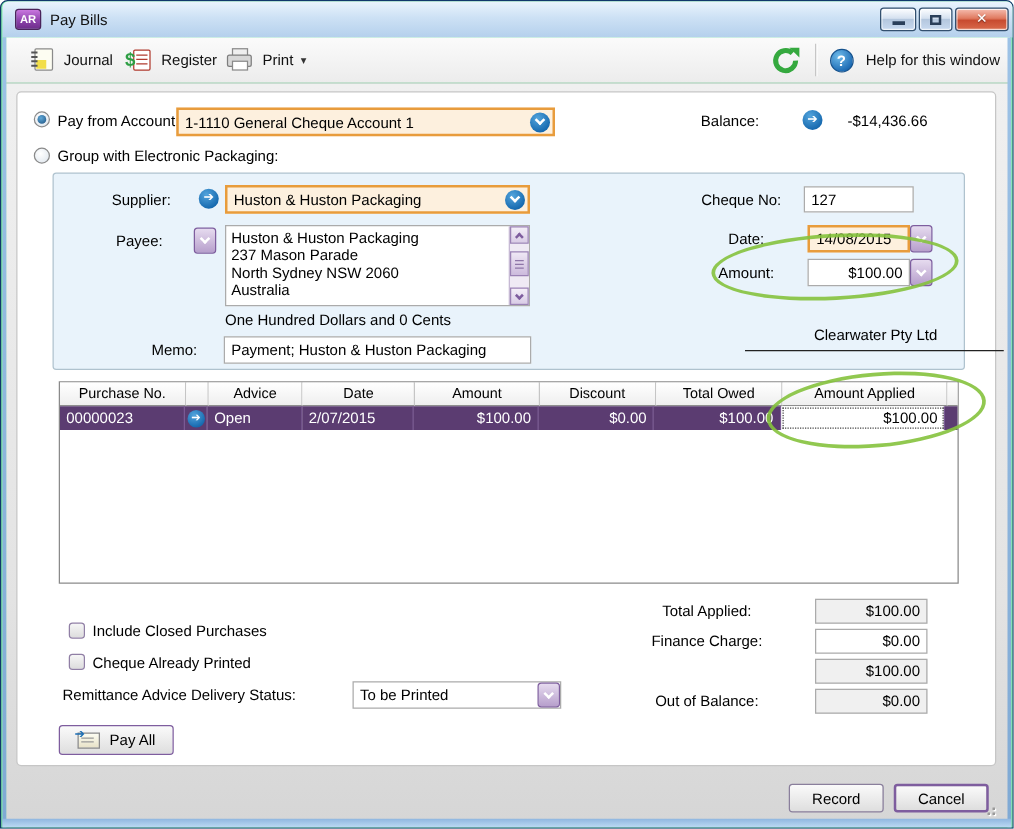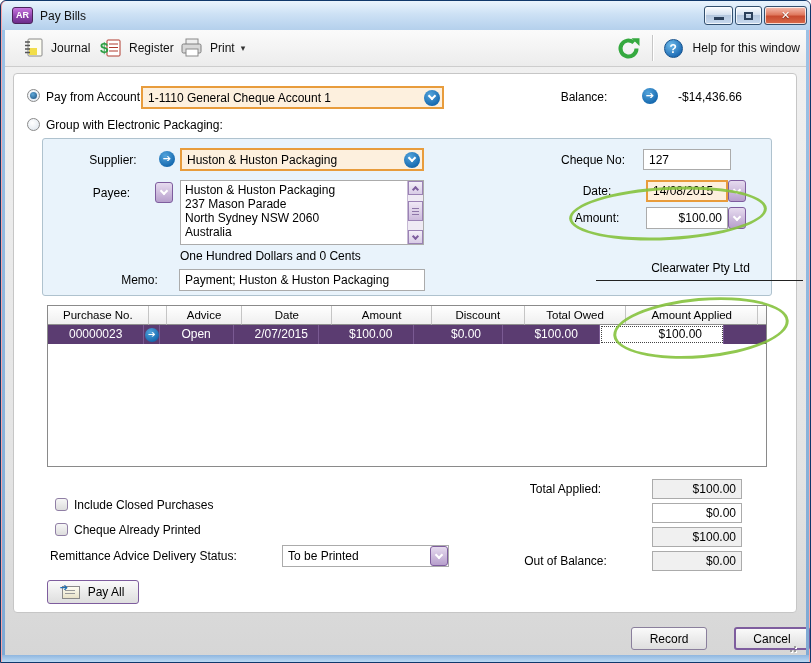--- a/index.html
+++ b/index.html
@@ -1,17 +1,17 @@
 <!DOCTYPE html>
 <html><head>
 <meta charset="utf-8">
 <style>
   html,body{margin:0;padding:0;background:#fff;}
   *{box-sizing:border-box;font-family:"Liberation Sans","DejaVu Sans",sans-serif;}
-  .window{position:relative;width:811px;height:663px;border:1px solid #10386B;border-radius:6px 6px 0 0;background:#fca5a5;overflow:hidden;}
+  .window{position:relative;width:811px;height:663px;border:1px solid #10386B;border-radius:6px 6px 0 0;background:#86efac;overflow:hidden;}
   
   .titlebar{position:absolute;left:1px;top:0;width:809px;height:29px;background:linear-gradient(#EAF4FD 0%,#CDE1F5 45%,#B4D0EC 100%);border-radius:5px 5px 0 0;}
   .app-badge{position:absolute;left:10px;top:6px;width:21px;height:17px;border-radius:3px;background:linear-gradient(#C977DF 0%,#8E44AD 55%,#6E2D8B 100%);border:1px solid #4A235A;color:#fff;font-size:9px;font-weight:bold;text-align:center;line-height:15px;}
   .win-title{position:absolute;left:38px;top:8px;font-size:12px;color:#111;}
   .wbtn{position:absolute;top:5px;height:19px;border:1px solid #33506F;border-radius:3px;box-shadow:inset 0 0 0 1px rgba(255,255,255,.75);}
   .wbtn.min{left:702px;width:29px;background:linear-gradient(#FDFEFF,#D5E1F0 45%,#B4C7DE 50%,#C8DAF0);}
   .wbtn.max{left:733px;width:27px;background:linear-gradient(#FDFEFF,#D5E1F0 45%,#B4C7DE 50%,#C8DAF0);}
   .wbtn.close{left:762px;width:43px;background:linear-gradient(#F6BFB2 0%,#E07A60 45%,#C84B30 55%,#D96A4B 100%);color:#fff;font-size:11px;font-weight:bold;text-align:center;line-height:17px;text-shadow:0 1px 1px rgba(0,0,0,.45);}
   .glyph-minbar{position:absolute;left:9px;bottom:4px;width:10px;height:3px;background:#2A3F5A;}
   .glyph-restore{position:absolute;left:8px;top:5px;width:9px;height:8px;border:2px solid #2A3F5A;background:transparent;}
@@ -53,21 +53,21 @@
   .schev{width:5px;height:5px;border-left:2px solid #7E5D9E;border-bottom:2px solid #7E5D9E;}
   .schev.up{transform:rotate(135deg);margin-top:3px;}
   .schev.dn{transform:rotate(-45deg);margin-top:-2px;}
   .sthumb{height:20px;margin:6px 0;background:linear-gradient(#EFE8F5,#CDBBDD);border:1px solid #9B82B5;display:flex;flex-direction:column;justify-content:center;gap:2px;padding:0 3px;}
   .sthumb i{display:block;height:1px;background:#8E76A8;}
   .underline-sig{position:absolute;height:1px;background:#222;}
   
   .ptable{position:absolute;left:33px;top:231px;width:720px;height:162px;border:1px solid #8A8A8A;background:#fff;}
   .trow{display:flex;width:100%;}
   .th{height:19px;background:linear-gradient(#FFFFFF,#EFEFEF);border-right:1px solid #C5C5C5;border-bottom:1px solid #8E8E8E;font-size:11.5px;text-align:center;line-height:18px;overflow:hidden;}
-  .td{height:19px;background:#5B3C71;color:#fff;border-right:1px solid #7A5A93;font-size:12px;line-height:18px;padding:0 21px;overflow:hidden;}
+  .td{height:19px;background:#5B3C71;color:#fff;border-right:1px solid #7A5A93;font-size:12px;line-height:18px;padding:0 5px;overflow:hidden;}
   .td.num{text-align:right;}
   .td.edit{background:#fff;color:#000;outline:1px dotted #444;outline-offset:-2px;text-align:right;}
   .td.ctr{display:flex;align-items:center;justify-content:center;padding:0;}
   .row-goto{width:14px;height:14px;border-radius:50%;background:radial-gradient(circle at 38% 30%,#53A4DC,#1568AE 75%);color:#fff;font-size:9px;text-align:center;line-height:13px;}
   
   .c0{width:101px}.c1{width:18px}.c2{width:76px}.c3{width:90px}.c4{width:100px}.c5{width:93px}.c6{width:102px}.c7{width:132px}.c8{width:8px;border-right:none}
   
   .btn{position:absolute;background:linear-gradient(#FAFAFA,#DEDEDE);border:1px solid #8A7F9C;border-radius:3px;font-size:12px;text-align:center;cursor:default;display:flex;align-items:center;justify-content:center;}
   .btn.default{border:2px solid #7E5D9E;}
   .payall-icon{width:18px;height:13px;border:1px solid #8A8A8A;background:linear-gradient(#FDFDF2,#E8E2C8);position:relative;margin-right:8px;}
@@ -262,35 +262,36 @@
     <span class="lbl" style="left:36px;top:475px;">Remittance Advice Delivery Status:</span>
     <div class="field" style="left:268px;top:471px;width:167px;height:22px;padding-right:20px;">
       <span>To be Printed</span>
     </div>
     <div class="dd-btn" style="left:416px;top:472px;height:20px;">
         <span class="chev" style="border-color:#fff;"></span>
       </div>
 
     <span class="lbl r" style="left:470px;top:408px;width:163px;">Total Applied:</span>
     <div class="field ro" style="left:638px;top:405px;width:90px;height:20px;justify-content:flex-end;">$100.00</div>
+    <span class="lbl r" style="left:470px;top:432px;width:163px;">Finance Charge:</span>
     <div class="field" style="left:638px;top:429px;width:90px;height:20px;justify-content:flex-end;">$0.00</div>
     <div class="field ro" style="left:638px;top:453px;width:90px;height:20px;justify-content:flex-end;">$100.00</div>
     <span class="lbl r" style="left:470px;top:480px;width:163px;">Out of Balance:</span>
     <div class="field ro" style="left:638px;top:477px;width:90px;height:20px;justify-content:flex-end;">$0.00</div>
 
     <div class="btn" style="left:33px;top:506px;width:92px;height:24px;border-color:#7E5D9E;">
       <span class="payall-icon">
           <span class="payall-arrow">➔</span>
         </span>
       <span>Pay All</span>
     </div>
   </div>
 
   <div class="btn" style="left:630px;top:626px;width:76px;height:23px;">Record</div>
-  <div class="btn default" style="left:714px;top:626px;width:76px;height:23px;margin-left:19px;">Cancel</div>
+  <div class="btn default" style="left:714px;top:626px;width:76px;height:23px;">Cancel</div>
   <div class="grip">
     <i style="right:0;bottom:0;"></i>
       <i style="right:4px;bottom:0;"></i>
       <i style="right:0;bottom:4px;"></i>
   </div>
 
   <div class="ann" style="left:568px;top:186px;width:198px;height:53px;transform:rotate(-3deg);"></div>
   <div class="ann" style="left:612px;top:297px;width:176px;height:60px;transform:rotate(-5deg);"></div>
 
 </div>

